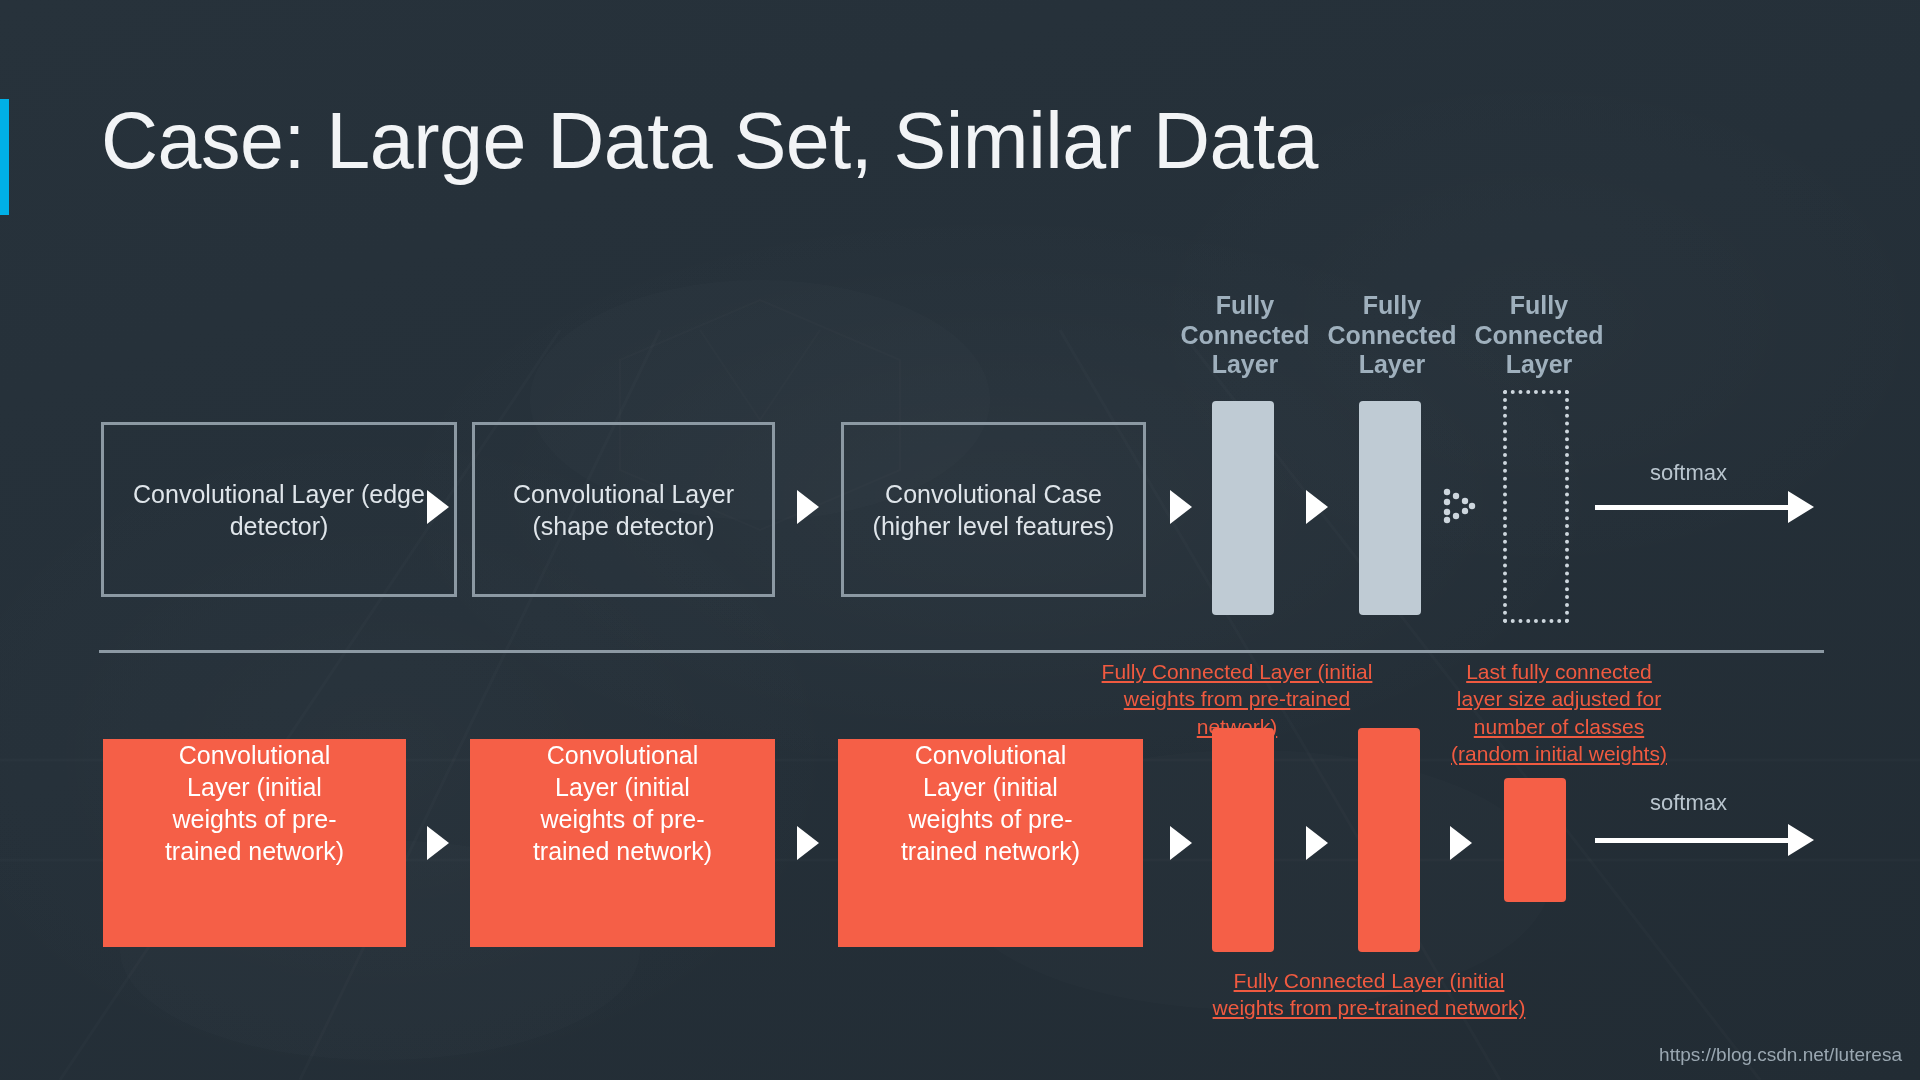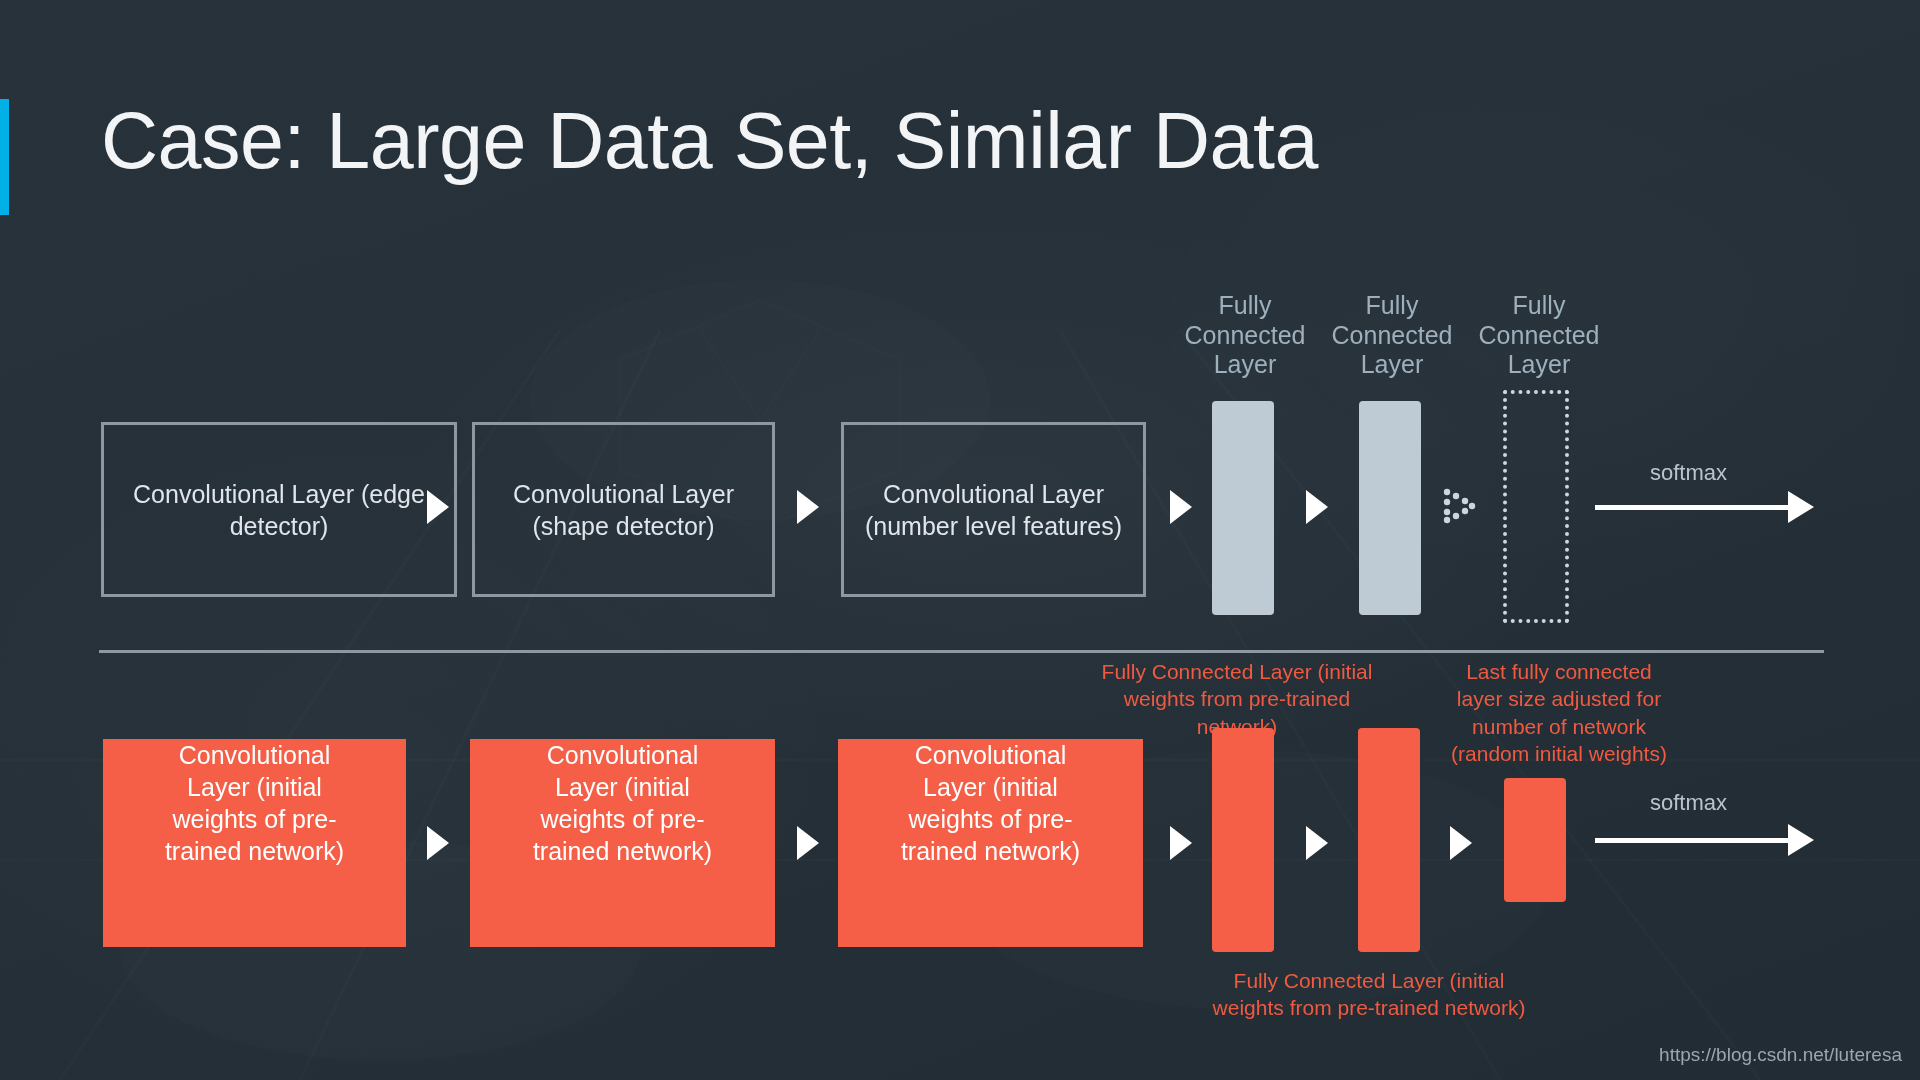--- a/index.html
+++ b/index.html
@@ -92,29 +92,30 @@
     border-left: 22px solid #ffffff;
     border-top: 17px solid transparent;
     border-bottom: 17px solid transparent;
   }
   .fc-label {
     position: absolute;
     color: #9fb0bd;
     font-size: 25px;
     line-height: 1.18;
     text-align: center;
-    font-weight: 400;
+    font-weight: 700;
   }
   .annot {
     position: absolute;
     color: #f05a40;
     font-size: 21px;
     line-height: 1.30;
     text-align: center;
     font-weight: 400;
+    text-decoration: underline;
   }
   .softmax-group { position: absolute; }
   .softmax-label {
     position: absolute;
     color: #b9c5ce;
     font-size: 22px;
     font-weight: 300;
     white-space: nowrap;
   }
   .arrow-line {
@@ -171,21 +172,21 @@
     <span style="padding:0 22px;">Convolutional Layer (edge detector)</span>
   </div>
   <div class="tri" style="left:427px; top:490px;"></div>
 
   <div class="conv-box" style="left:472px; top:422px; width:303px; height:175px;">
     <span style="padding:0 22px;">Convolutional Layer (shape detector)</span>
   </div>
   <div class="tri" style="left:797px; top:490px;"></div>
 
   <div class="conv-box" style="left:841px; top:422px; width:305px; height:175px;">
-    <span style="padding:0 18px;">Convolutional Layer (number level features)</span>
+    <span style="padding:0 18px;">Convolutional Case (higher level features)</span>
   </div>
   <div class="tri" style="left:1170px; top:490px;"></div>
 
   <div class="fc-label" style="left:1180px; top:291px; width:130px;">Fully Connected Layer</div>
   <div class="fc-bar" style="left:1212px; top:401px; width:62px; height:214px;"></div>
 
   <div class="tri" style="left:1306px; top:490px;"></div>
 
   <div class="fc-label" style="left:1327px; top:291px; width:130px;">Fully Connected Layer</div>
   <div class="fc-bar" style="left:1359px; top:401px; width:62px; height:214px;"></div>
@@ -209,21 +210,21 @@
 
   <div class="softmax-group" style="left:1595px; top:460px;">
     <div class="softmax-label" style="left:55px; top:0px;">softmax</div>
     <div class="arrow-line" style="left:0px; top:45px; width:195px;"></div>
     <div class="arrow-head" style="left:193px; top:31px;"></div>
   </div>
 
   <div id="divider"></div>
 
   <div class="annot" style="left:1082px; top:658px; width:310px;">Fully Connected Layer (initial weights from pre-trained network)</div>
-  <div class="annot" style="left:1444px; top:658px; width:230px;">Last fully connected layer size adjusted for number of network (random initial weights)</div>
+  <div class="annot" style="left:1444px; top:658px; width:230px;">Last fully connected layer size adjusted for number of classes (random initial weights)</div>
 
   <div class="conv-box-filled" style="left:103px; top:739px; width:303px; height:208px;">
     <span style="padding:0 52px;">Convolutional Layer (initial weights of pre-trained network)</span>
   </div>
   <div class="tri" style="left:427px; top:826px;"></div>
 
   <div class="conv-box-filled" style="left:470px; top:739px; width:305px; height:208px;">
     <span style="padding:0 52px;">Convolutional Layer (initial weights of pre-trained network)</span>
   </div>
   <div class="tri" style="left:797px; top:826px;"></div>

